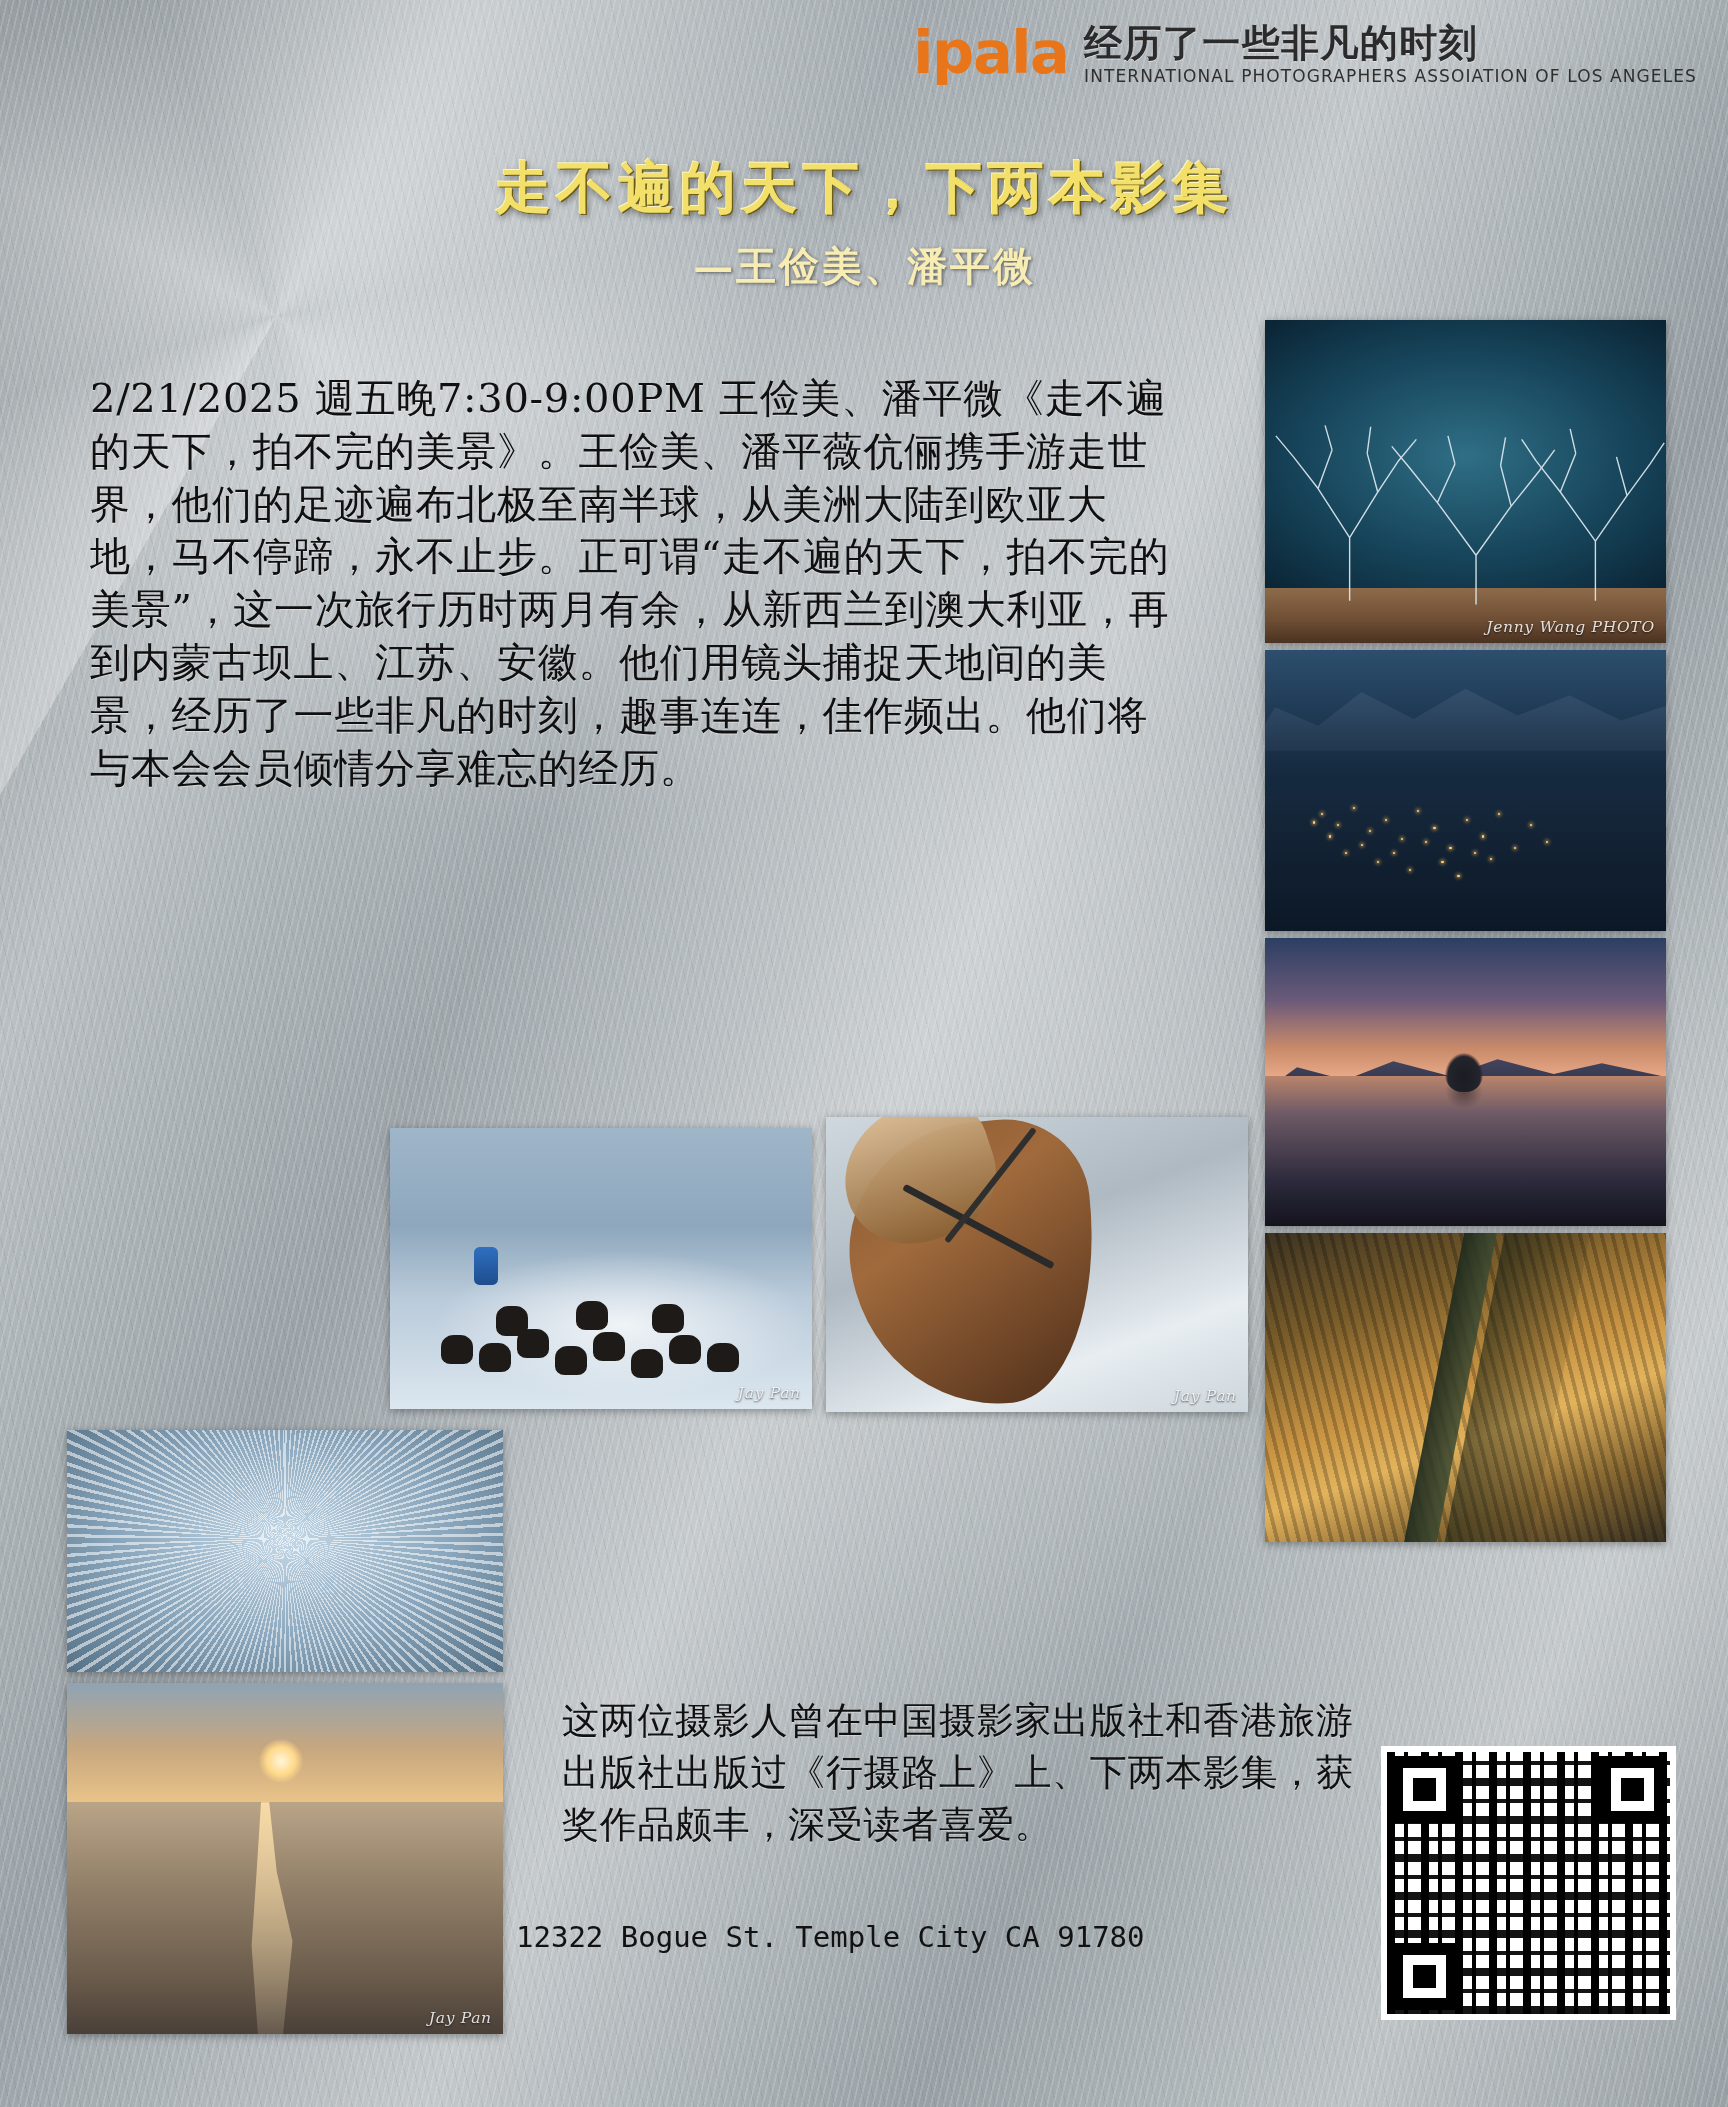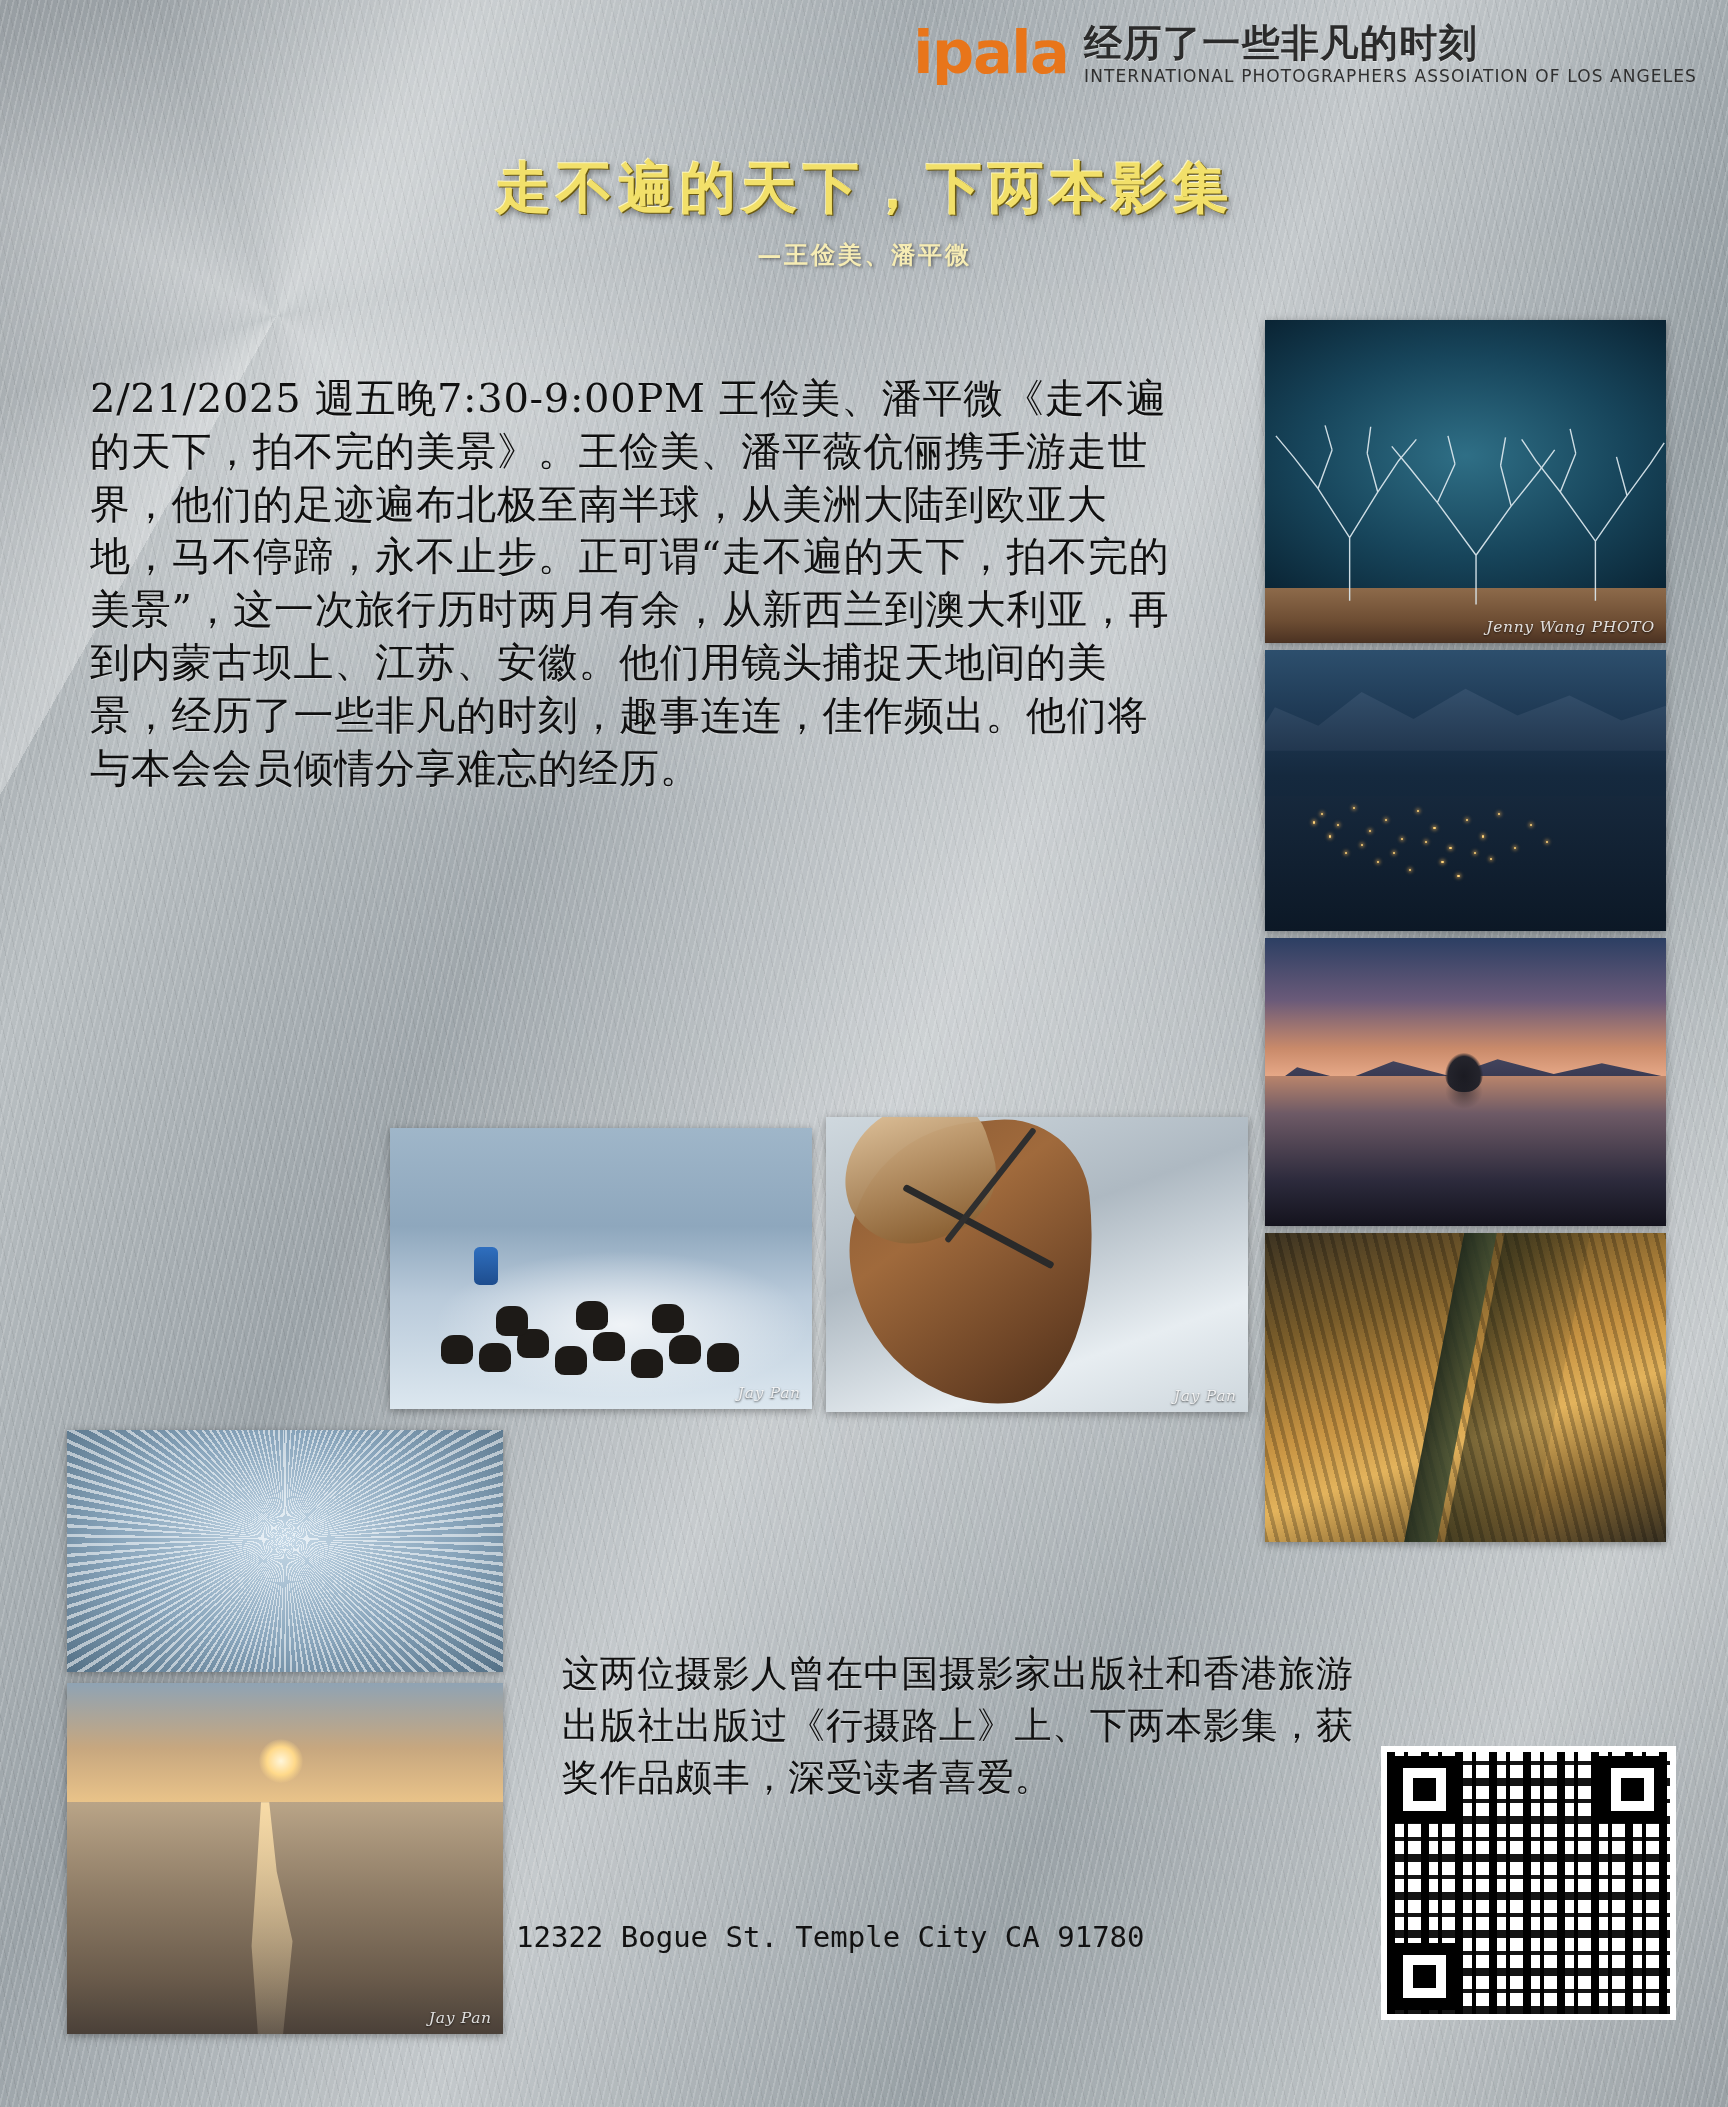--- a/index.html
+++ b/index.html
@@ -108,21 +108,21 @@
       2.1px 2.8px 7px rgba(0,0,0,0.45);
   }
   .title-sub {
     position: absolute;
     top: 239px;
     left: 0;
     width: 1729px;
     text-align: center;
     font-family: "DejaVu Serif", serif;
     font-weight: 700;
-    font-size: 24px;
+    font-size: 40px;
     letter-spacing: 2.8px;
     color: #f6ecb4;
     text-shadow: 1.4px 1.4px 3.5px rgba(0,0,0,0.5);
   }
 
   
   .body-text {
     position: absolute;
     left: 90px;
     top: 372px;
@@ -131,21 +131,21 @@
     font-size: 40px;
     line-height: 1.32;
     color: #101010;
     letter-spacing: 0.7px;
     text-shadow: 0 0.7px 0.7px rgba(255,255,255,0.45);
   }
 
   .books-text {
     position: absolute;
     left: 562px;
-    top: 1648px;
+    top: 1695px;
     width: 794px;
     font-family: "DejaVu Serif", serif;
     font-size: 37px;
     line-height: 1.4;
     color: #111;
     letter-spacing: 0.7px;
     text-shadow: 0 0.7px 0.7px rgba(255,255,255,0.4);
   }
 
   .venue {

